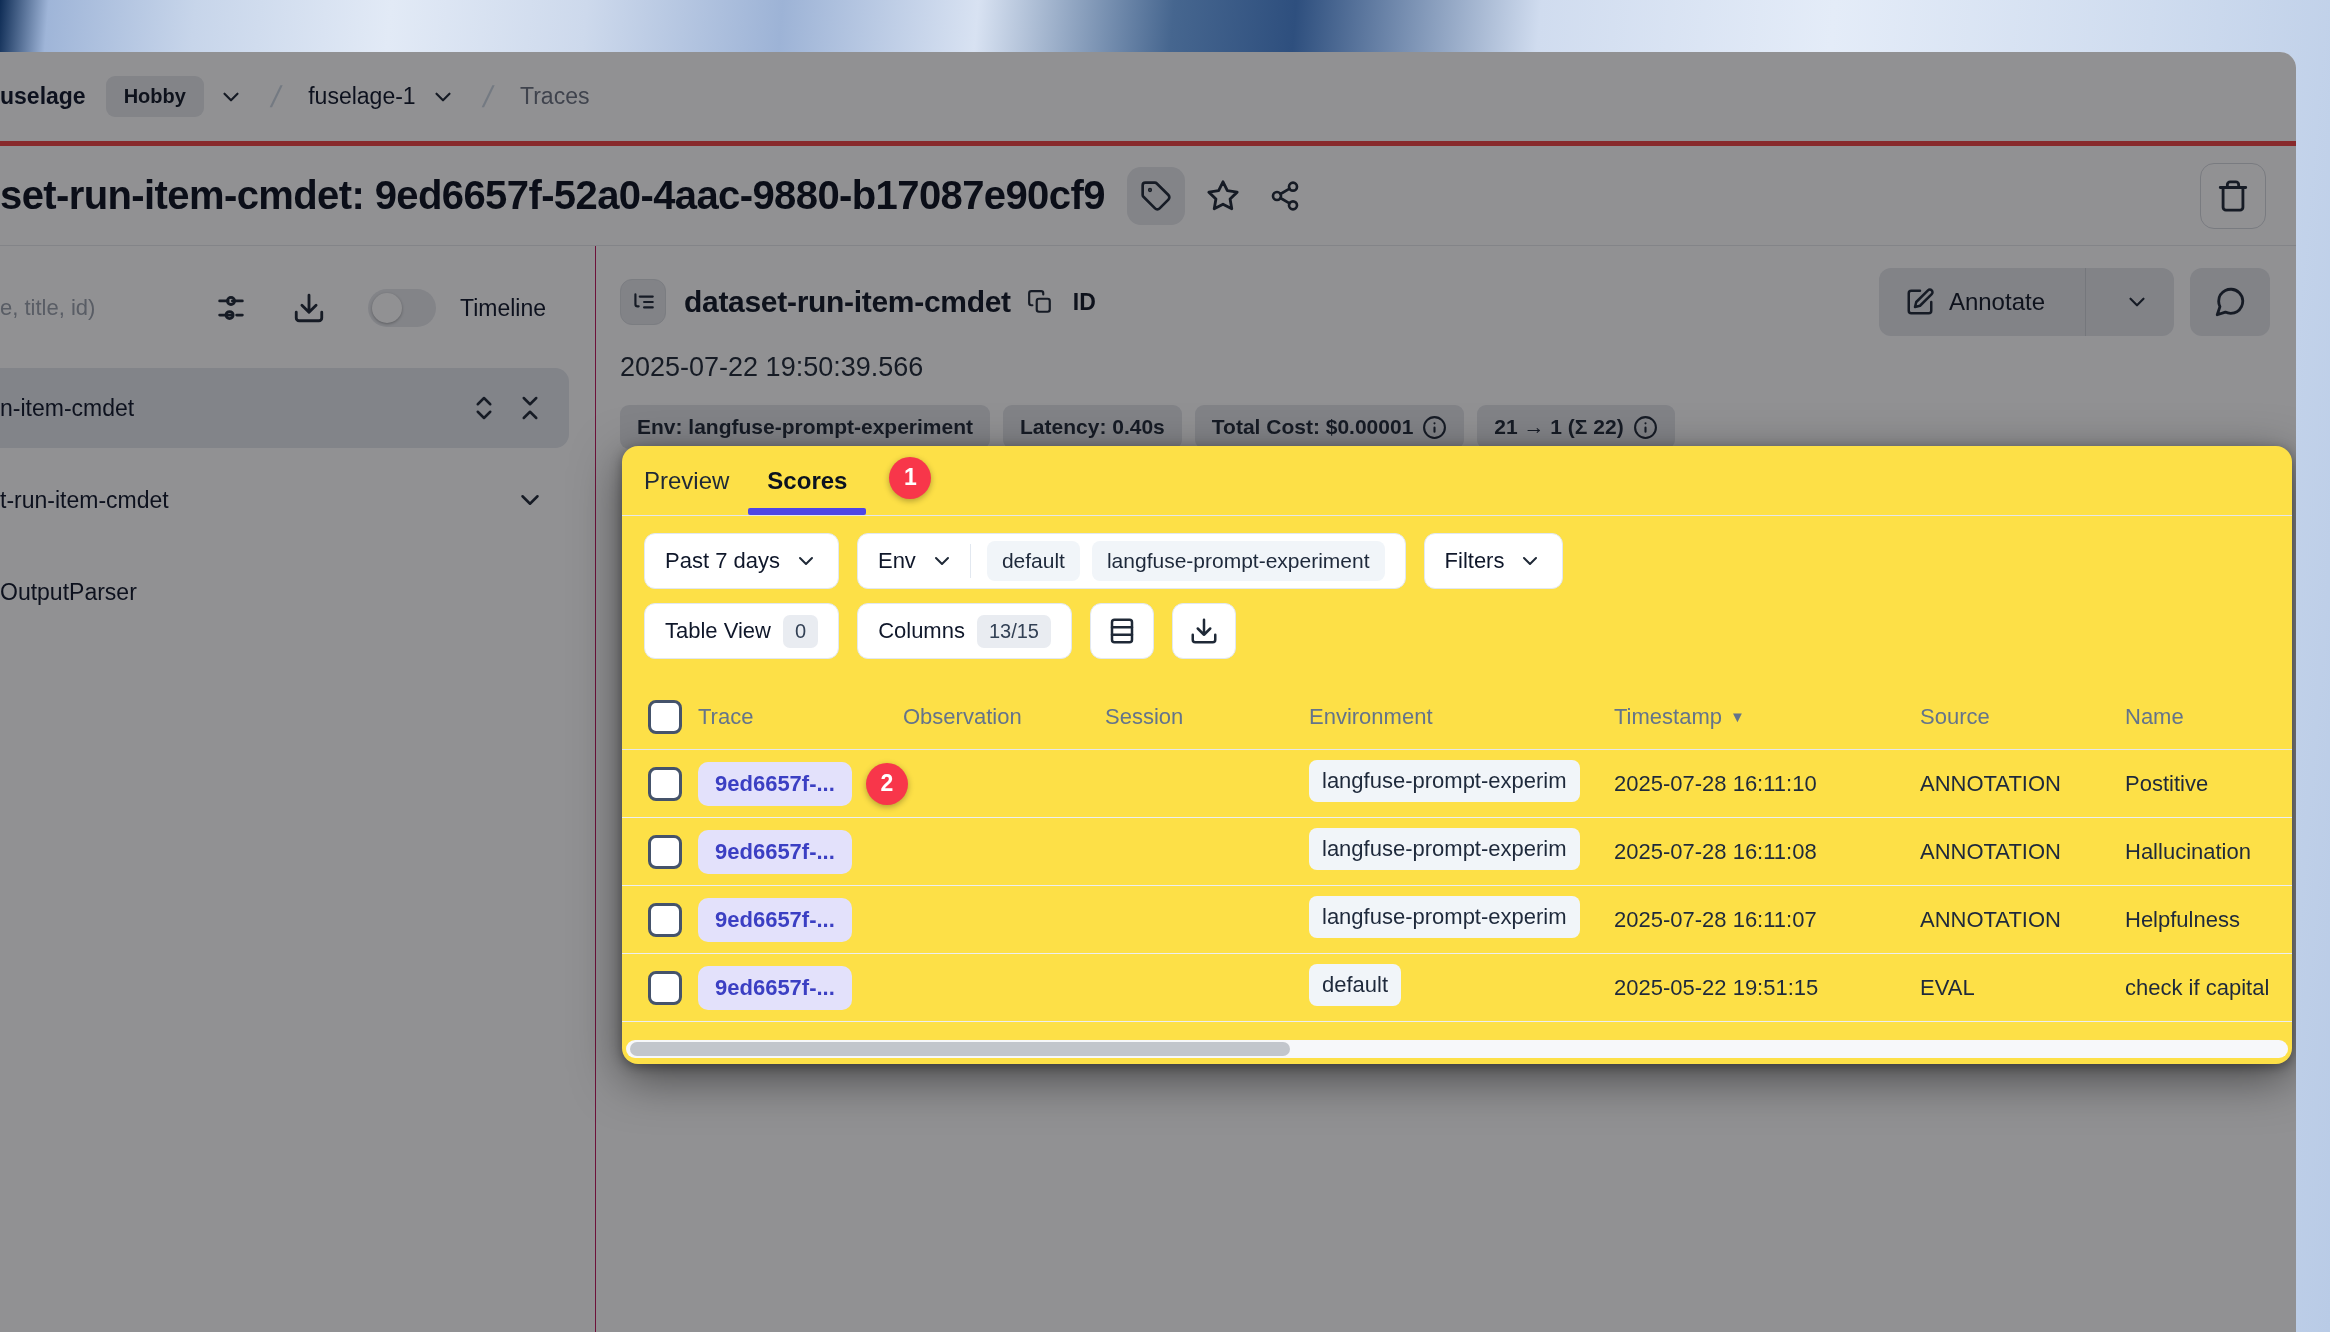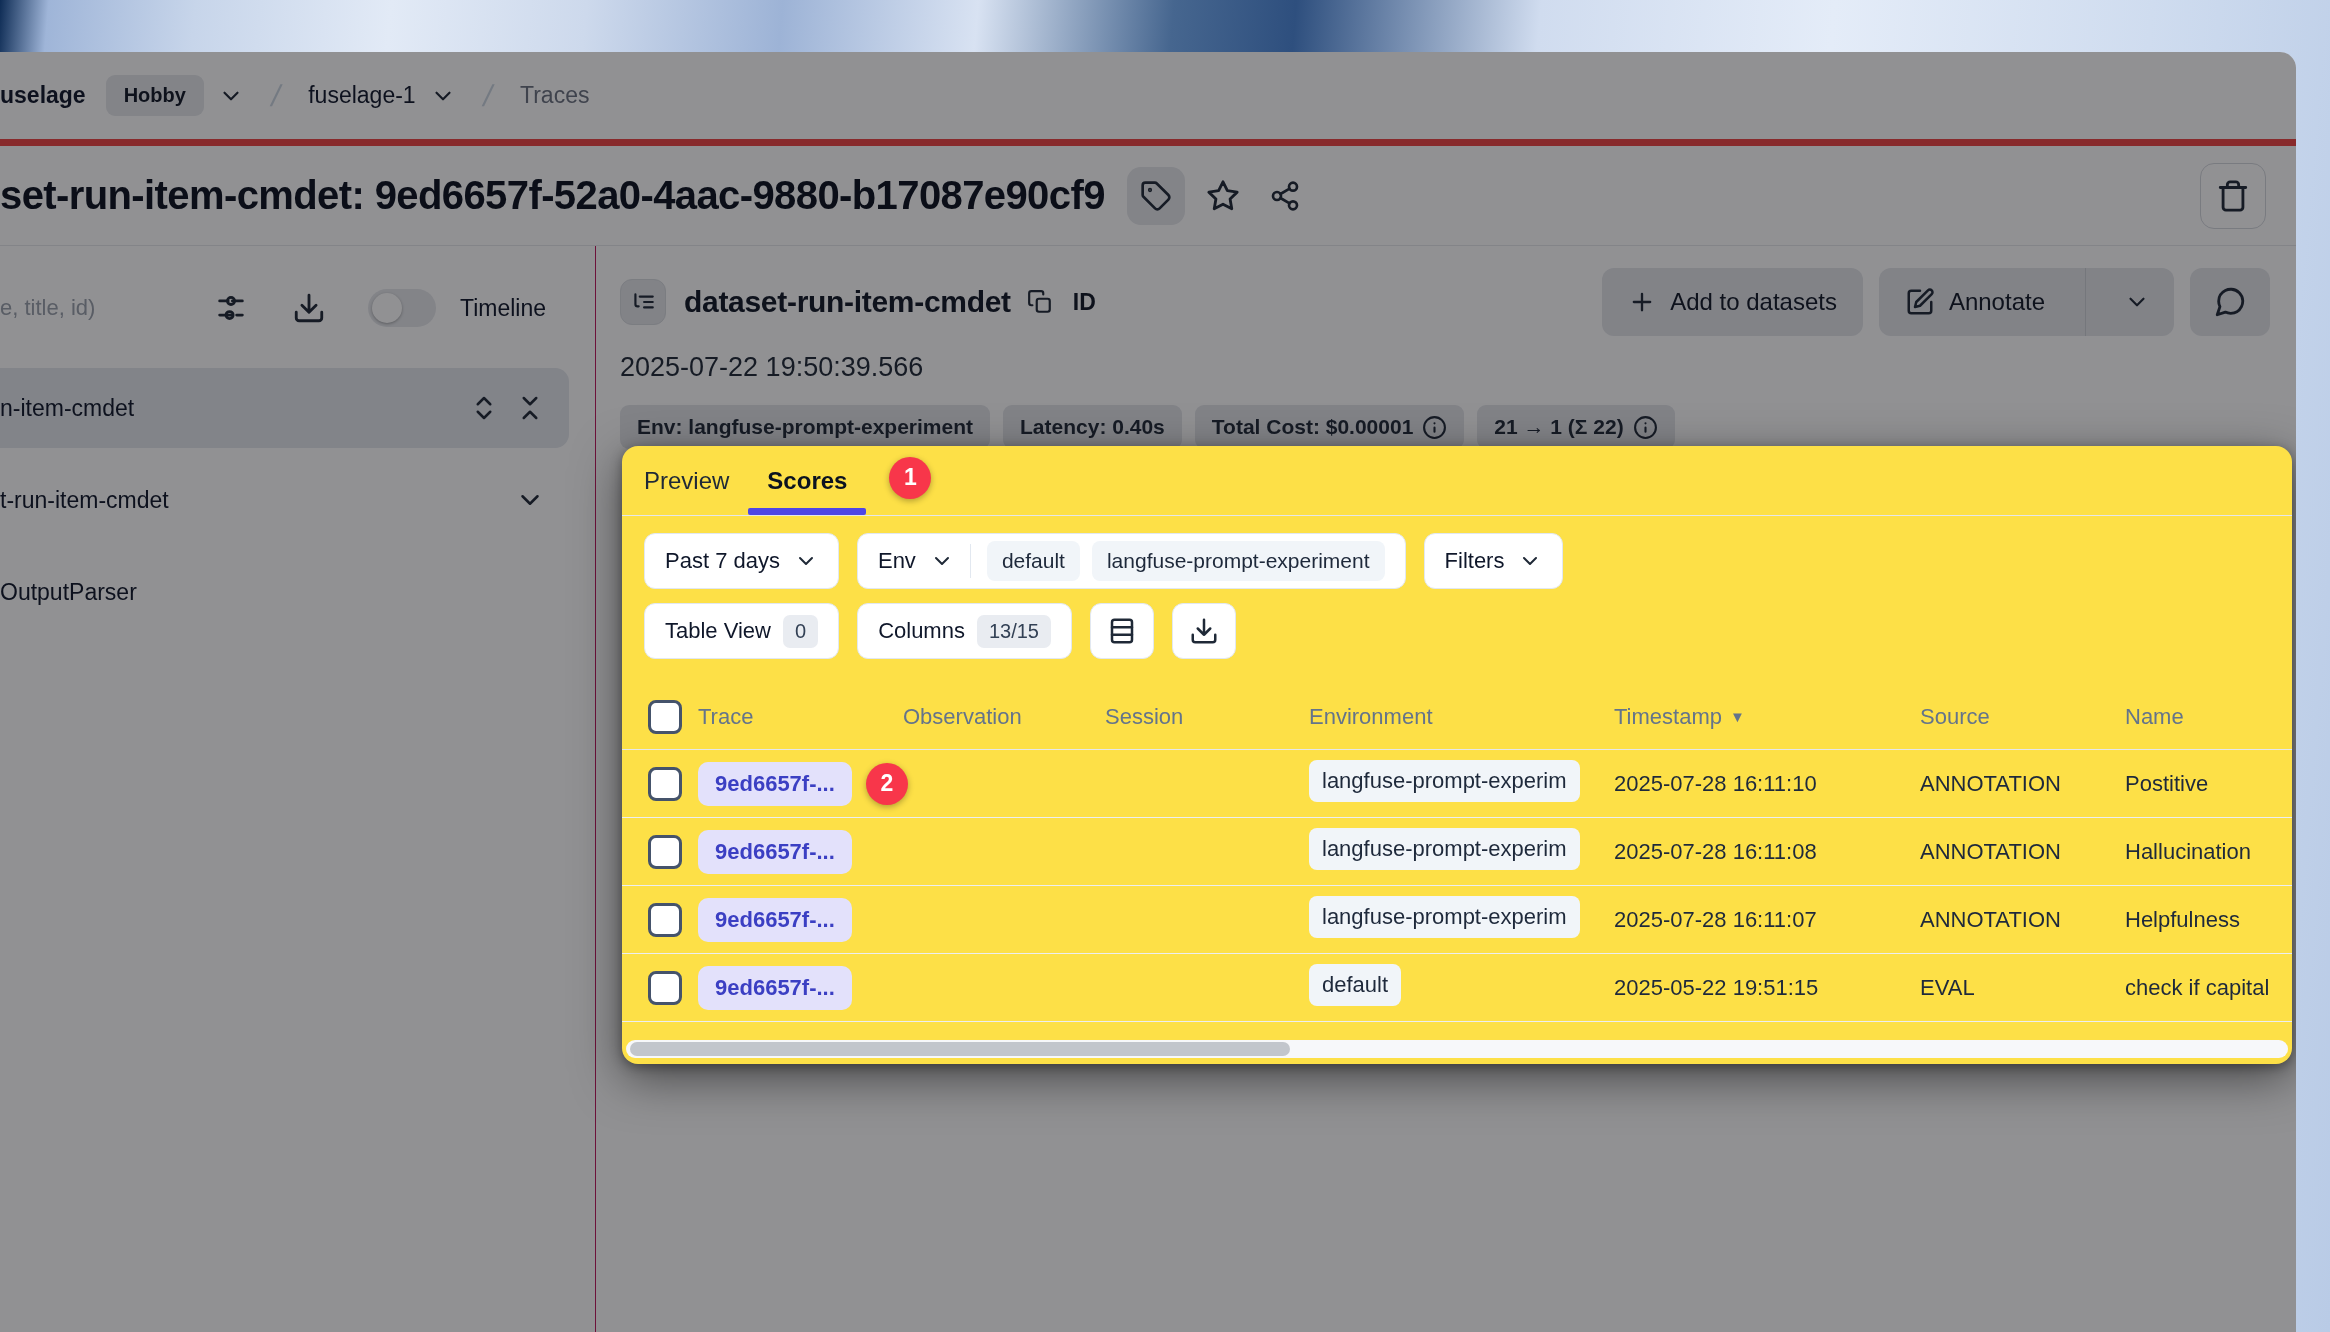--- a/index.html
+++ b/index.html
@@ -12,21 +12,21 @@
   }
   svg{display:block}
   .ic{stroke:#1f2937;fill:none;stroke-width:2;stroke-linecap:round;stroke-linejoin:round}
 
   
   .window{position:absolute;left:0;top:52px;width:2296px;height:1280px;background:#fff;
     border-top-right-radius:16px;overflow:hidden}
   .dim-overlay{position:absolute;inset:0;background:rgba(10,12,16,0.45);z-index:40}
 
   
-  .topbar{height:94px;display:flex;align-items:center;border-bottom:7px solid #ef4444;
+  .topbar{height:94px;display:flex;align-items:center;border-bottom:5px solid #ef4444;
     }
   .crumb-org{font-size:23px;font-weight:600;color:#0f172a}
   .plan-chip{margin-left:20px;background:#e5e7eb;border-radius:9px;padding:9px 18px;
     font-size:20px;font-weight:600;color:#111827}
   .crumb-chev{margin-left:14px}
   .slash{margin:0 28px;color:#cbd5e1;font-size:30px;font-weight:300;transform:skewX(-12deg)}
   .crumb-link{font-size:23px;font-weight:500;color:#0f172a}
   .crumb-muted{font-size:23px;font-weight:500;color:#6b7280}
 
   
@@ -235,26 +235,20 @@
         <span class="obs-name">dataset-run-item-cmdet</span>
         <span class="copy-ic">
           <svg class="ic" width="26" height="26" viewBox="0 0 24 24">
             <rect x="9" y="9" width="12" height="12" rx="2"></rect>
               <path d="M5 15H4a2 2 0 0 1-2-2V4a2 2 0 0 1 2-2h9a2 2 0 0 1 2 2v1"></path>
             </svg>
           </span>
         <span class="id-label">ID</span>
 
         <span class="actions">
-          <span class="btn">
-            <svg class="ic" width="28" height="28" viewBox="0 0 24 24">
-                <path d="M5 12h14M12 5v14"></path>
-              </svg>
-            <span>Add to datasets</span>
-          </span>
           <span class="btn split-btn">
             <span class="split-main">
               <svg class="ic" width="30" height="30" viewBox="0 0 24 24">
                 <path d="M12 3H5a2 2 0 0 0-2 2v14a2 2 0 0 0 2 2h14a2 2 0 0 0 2-2v-7"></path>
                 <path d="M18.375 2.625a2.121 2.121 0 1 1 3 3L12 15l-4 1 1-4Z"></path>
                 </svg>
               <span>Annotate</span>
             </span>
             <span class="split-divider"></span>
             <span class="split-caret">

